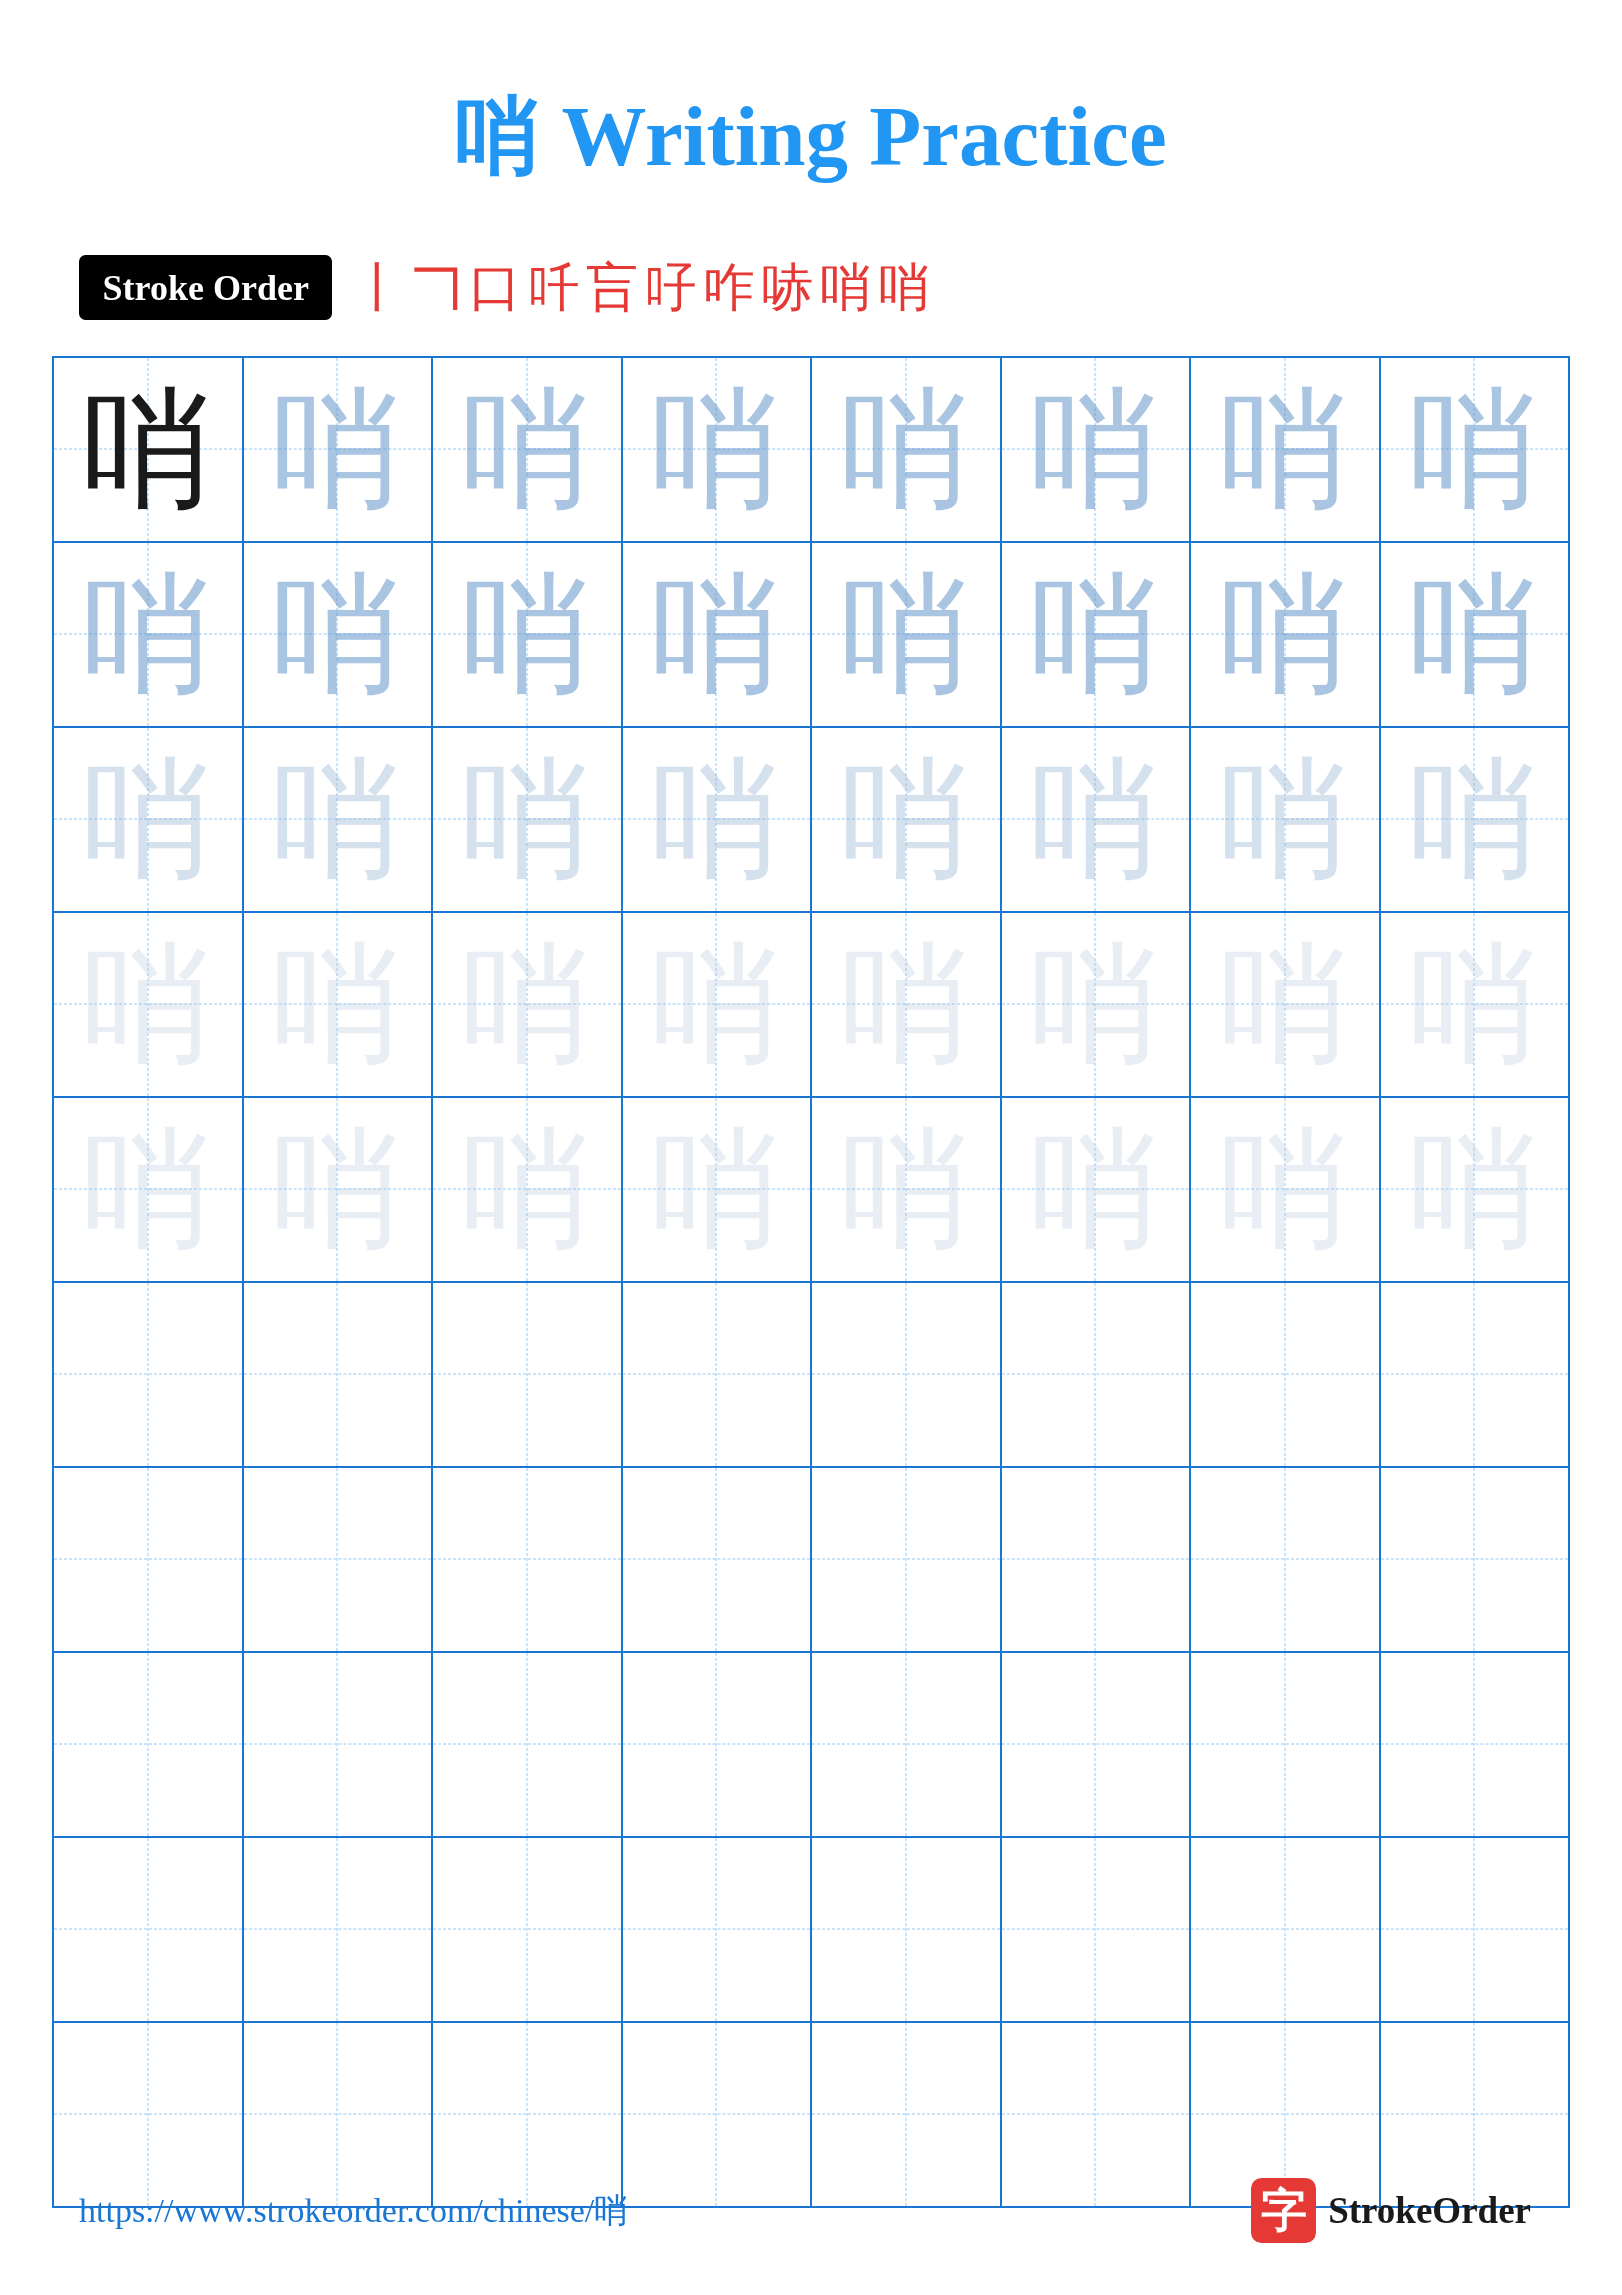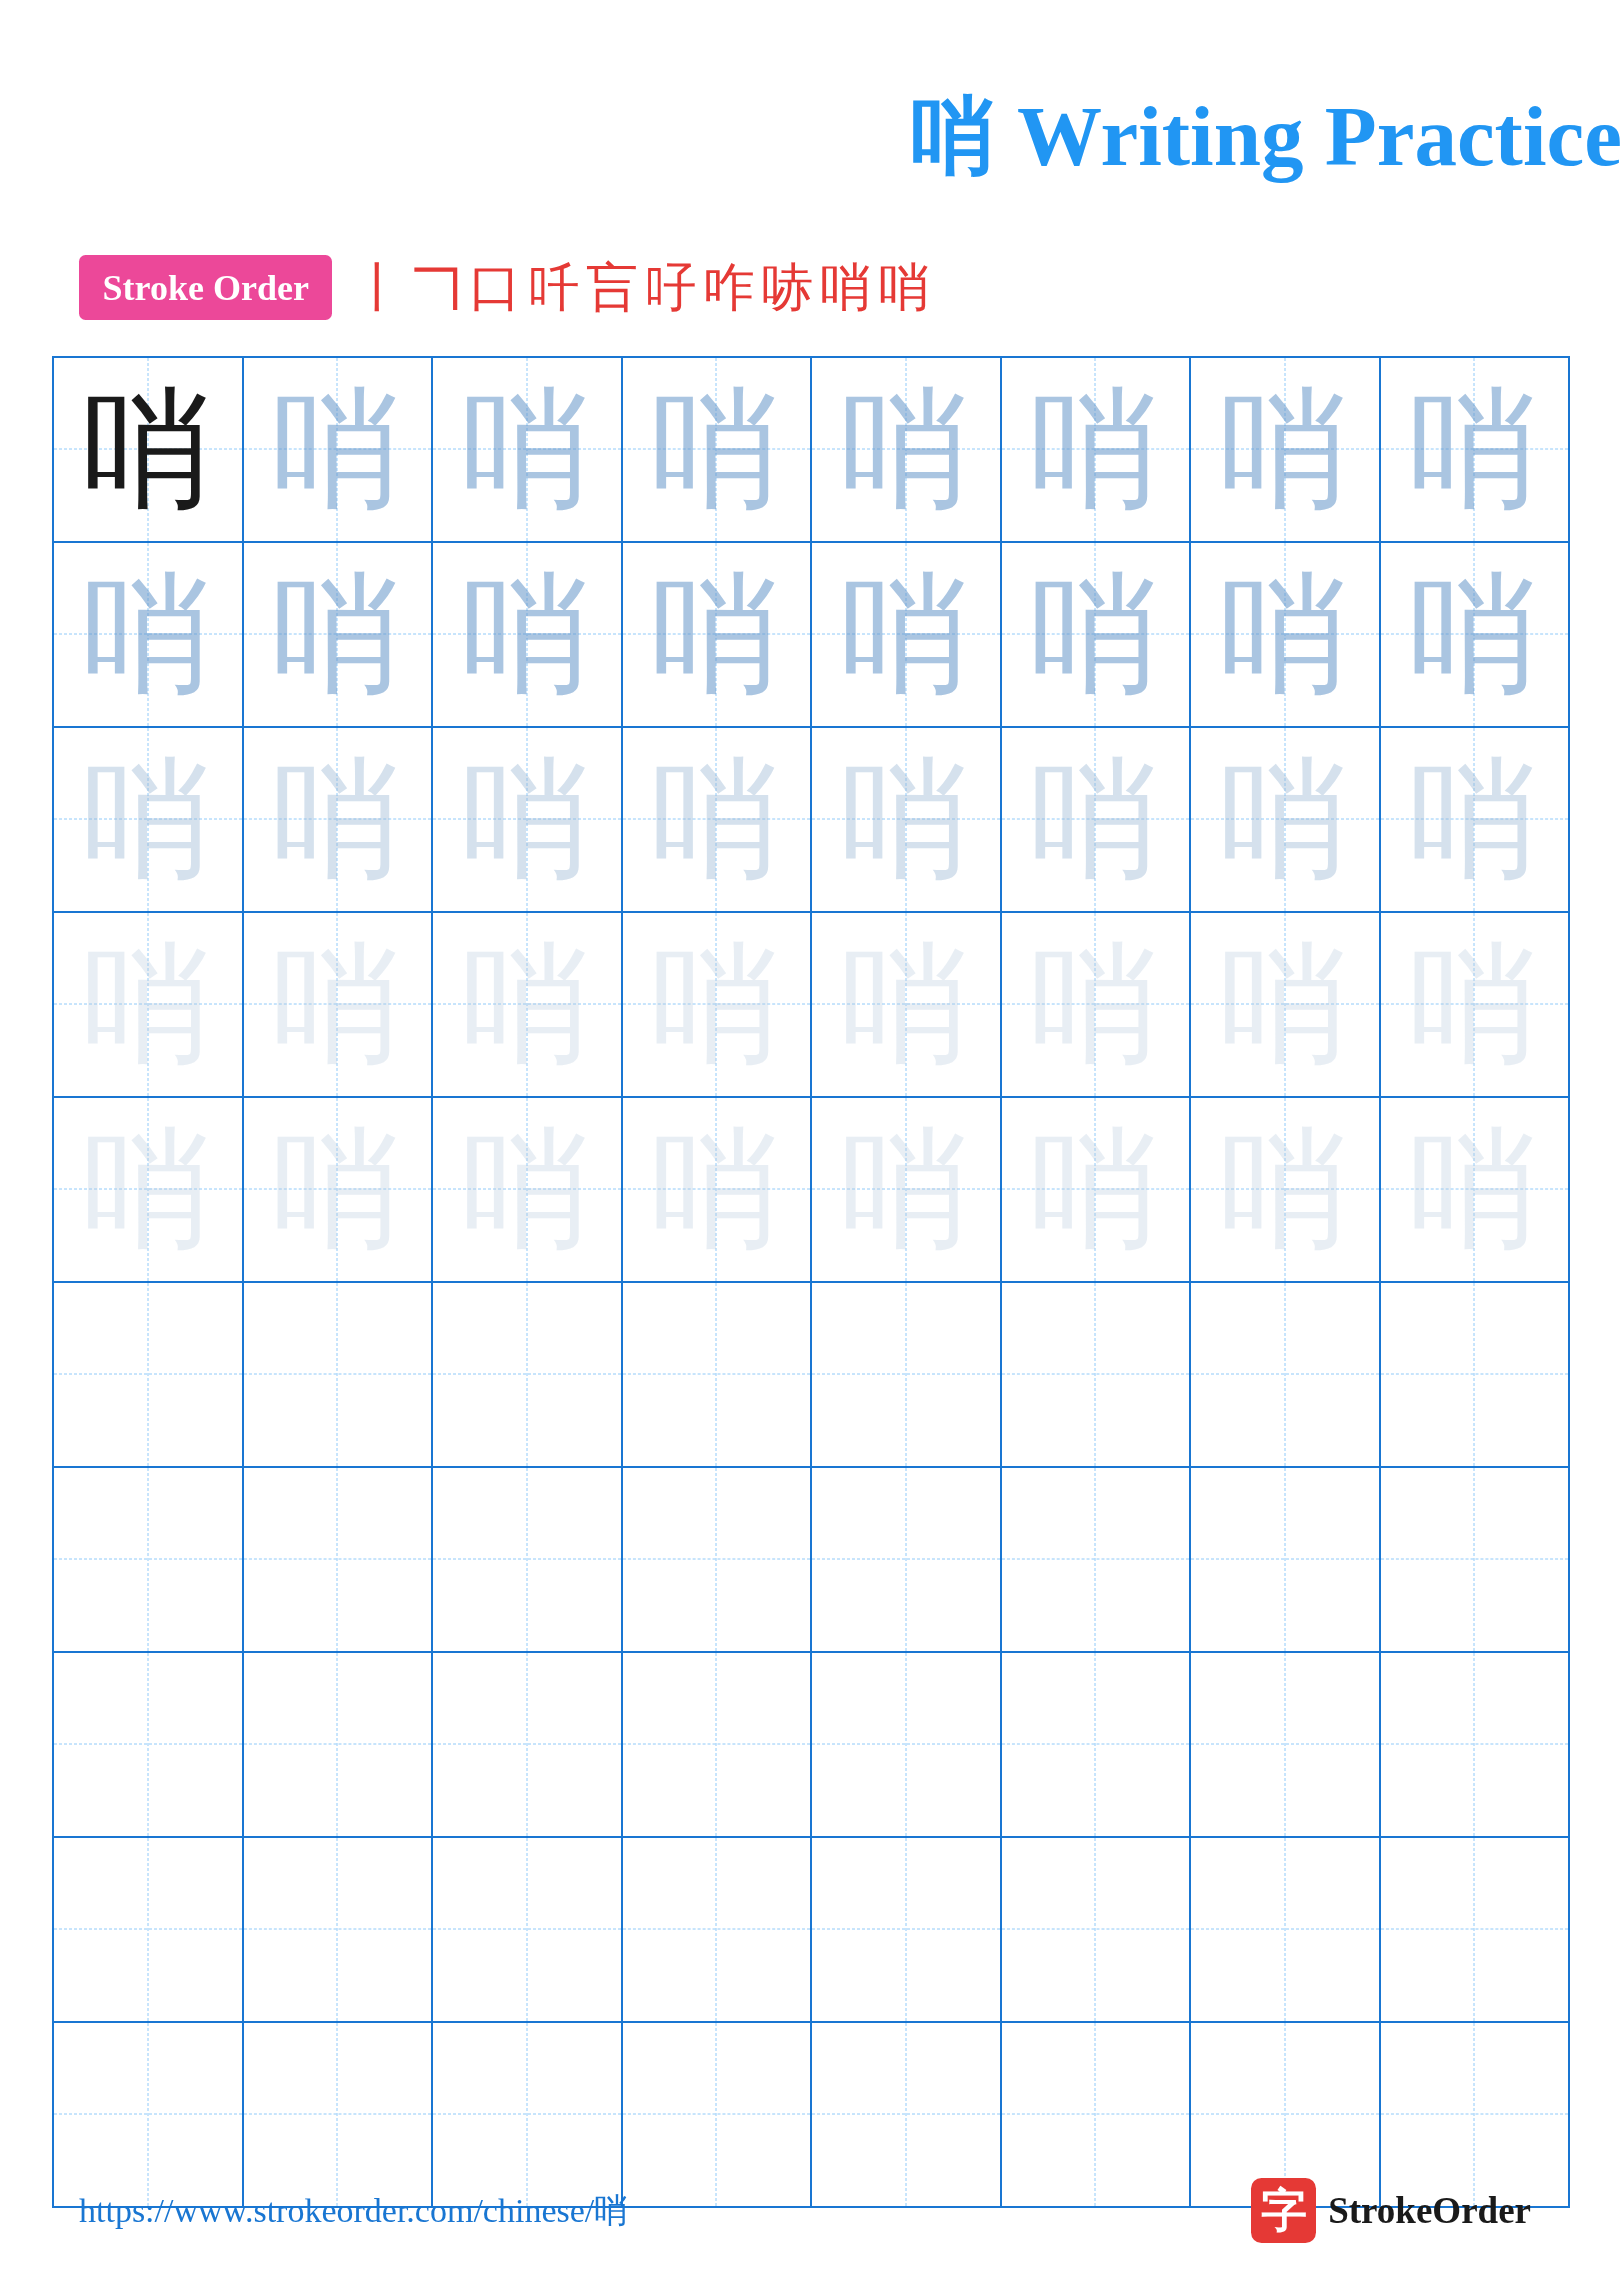--- a/index.html
+++ b/index.html
@@ -6,37 +6,37 @@
     body {
       width: 1622px;
       height: 2295px;
       background: #ffffff;
       font-family: serif;
       position: relative;
       overflow: hidden;
     }
 
     .page-title {
-      text-align: right;
+      text-align: center;
       padding-top: 79px;
       padding-bottom: 39px;
       font-size: 85px;
       font-weight: bold;
       color: #2196F3;
     }
 
     .stroke-order-section {
       display: flex;
       align-items: center;
       padding: 19.6px 79px 33px 79px;
       gap: 19.6px;
     }
 
     .stroke-order-badge {
-      background: #ec4899;
+      background: #000000;
       color: white;
       font-size: 36px;
       padding: 11.8px 23.6px;
       border-radius: 6.5px;
       font-weight: 600;
       white-space: nowrap;
     }
 
     .stroke-sequence {
       display: flex;

